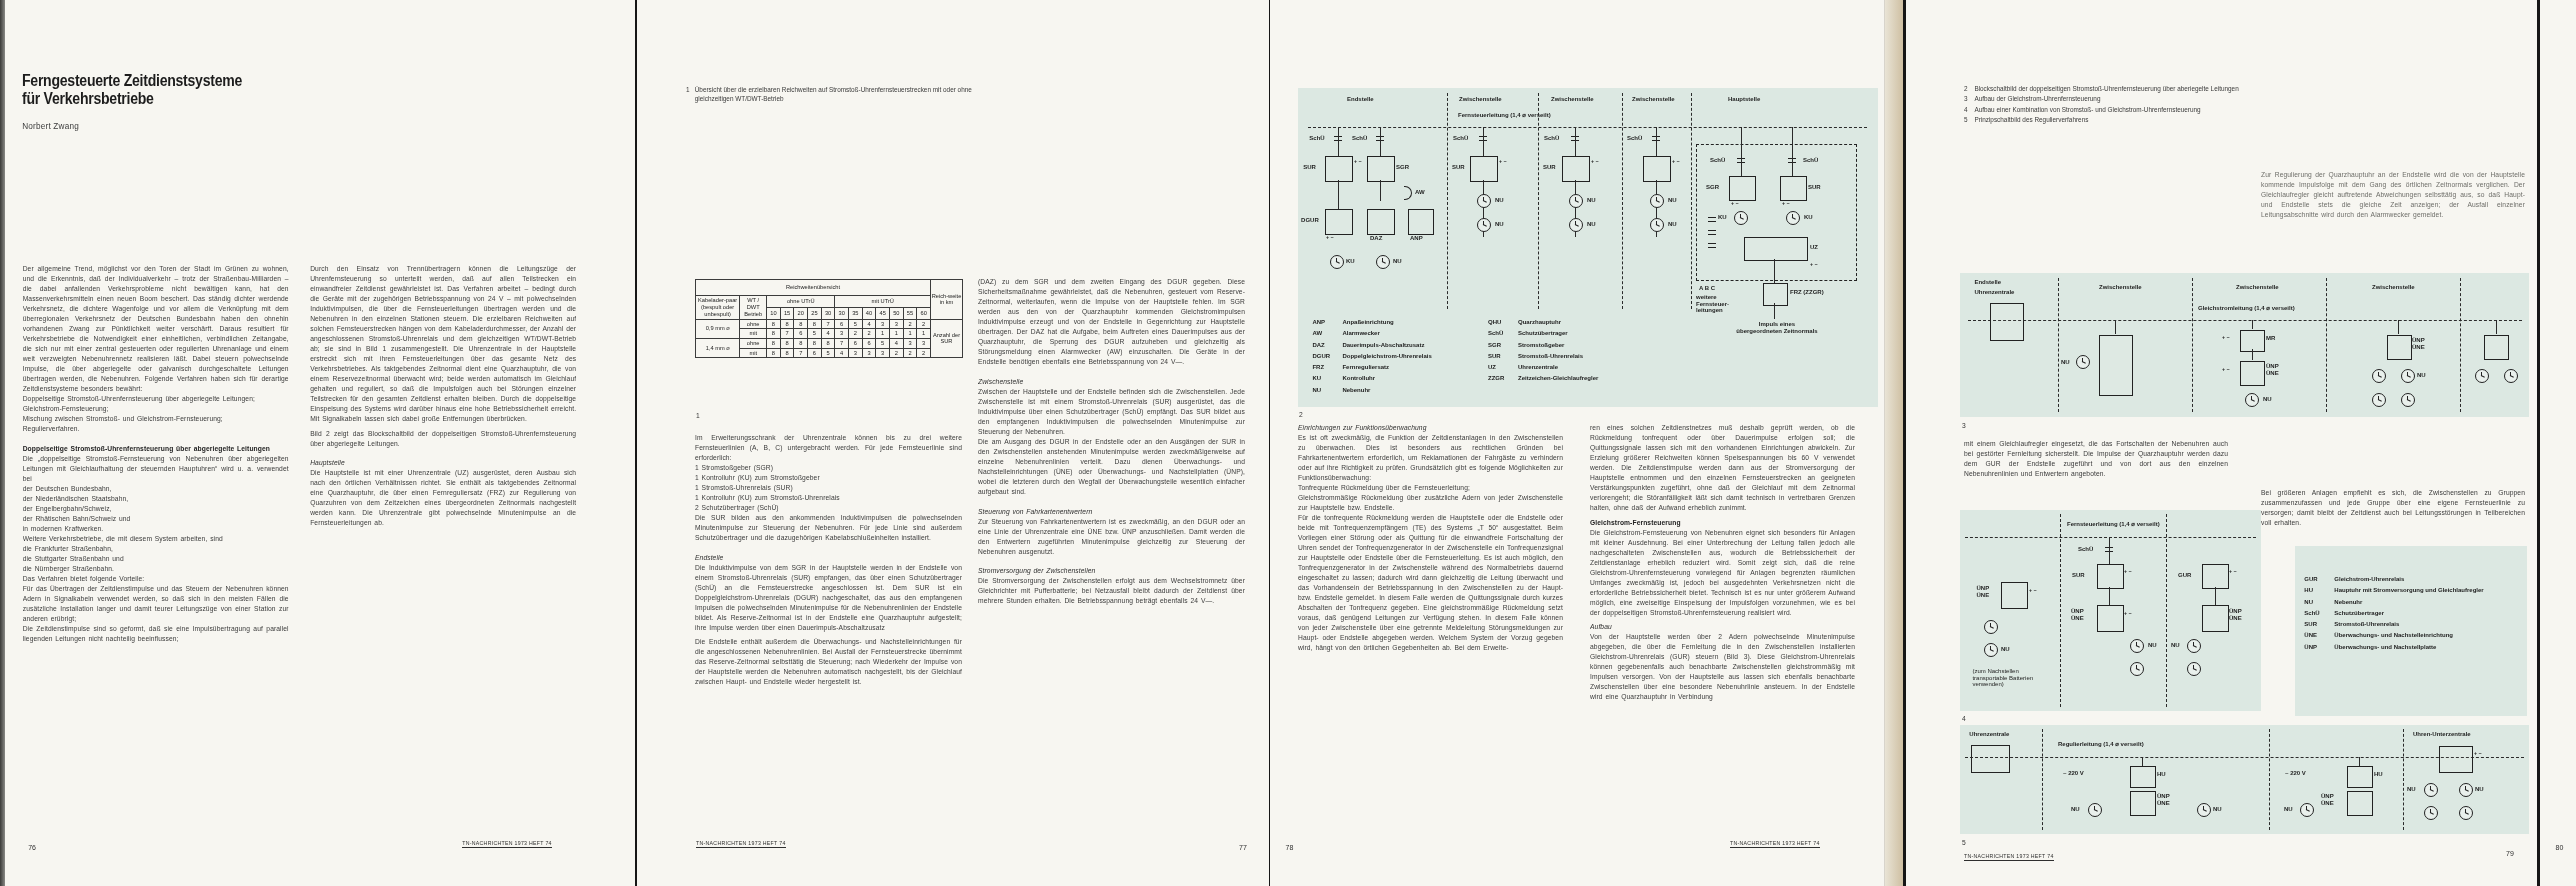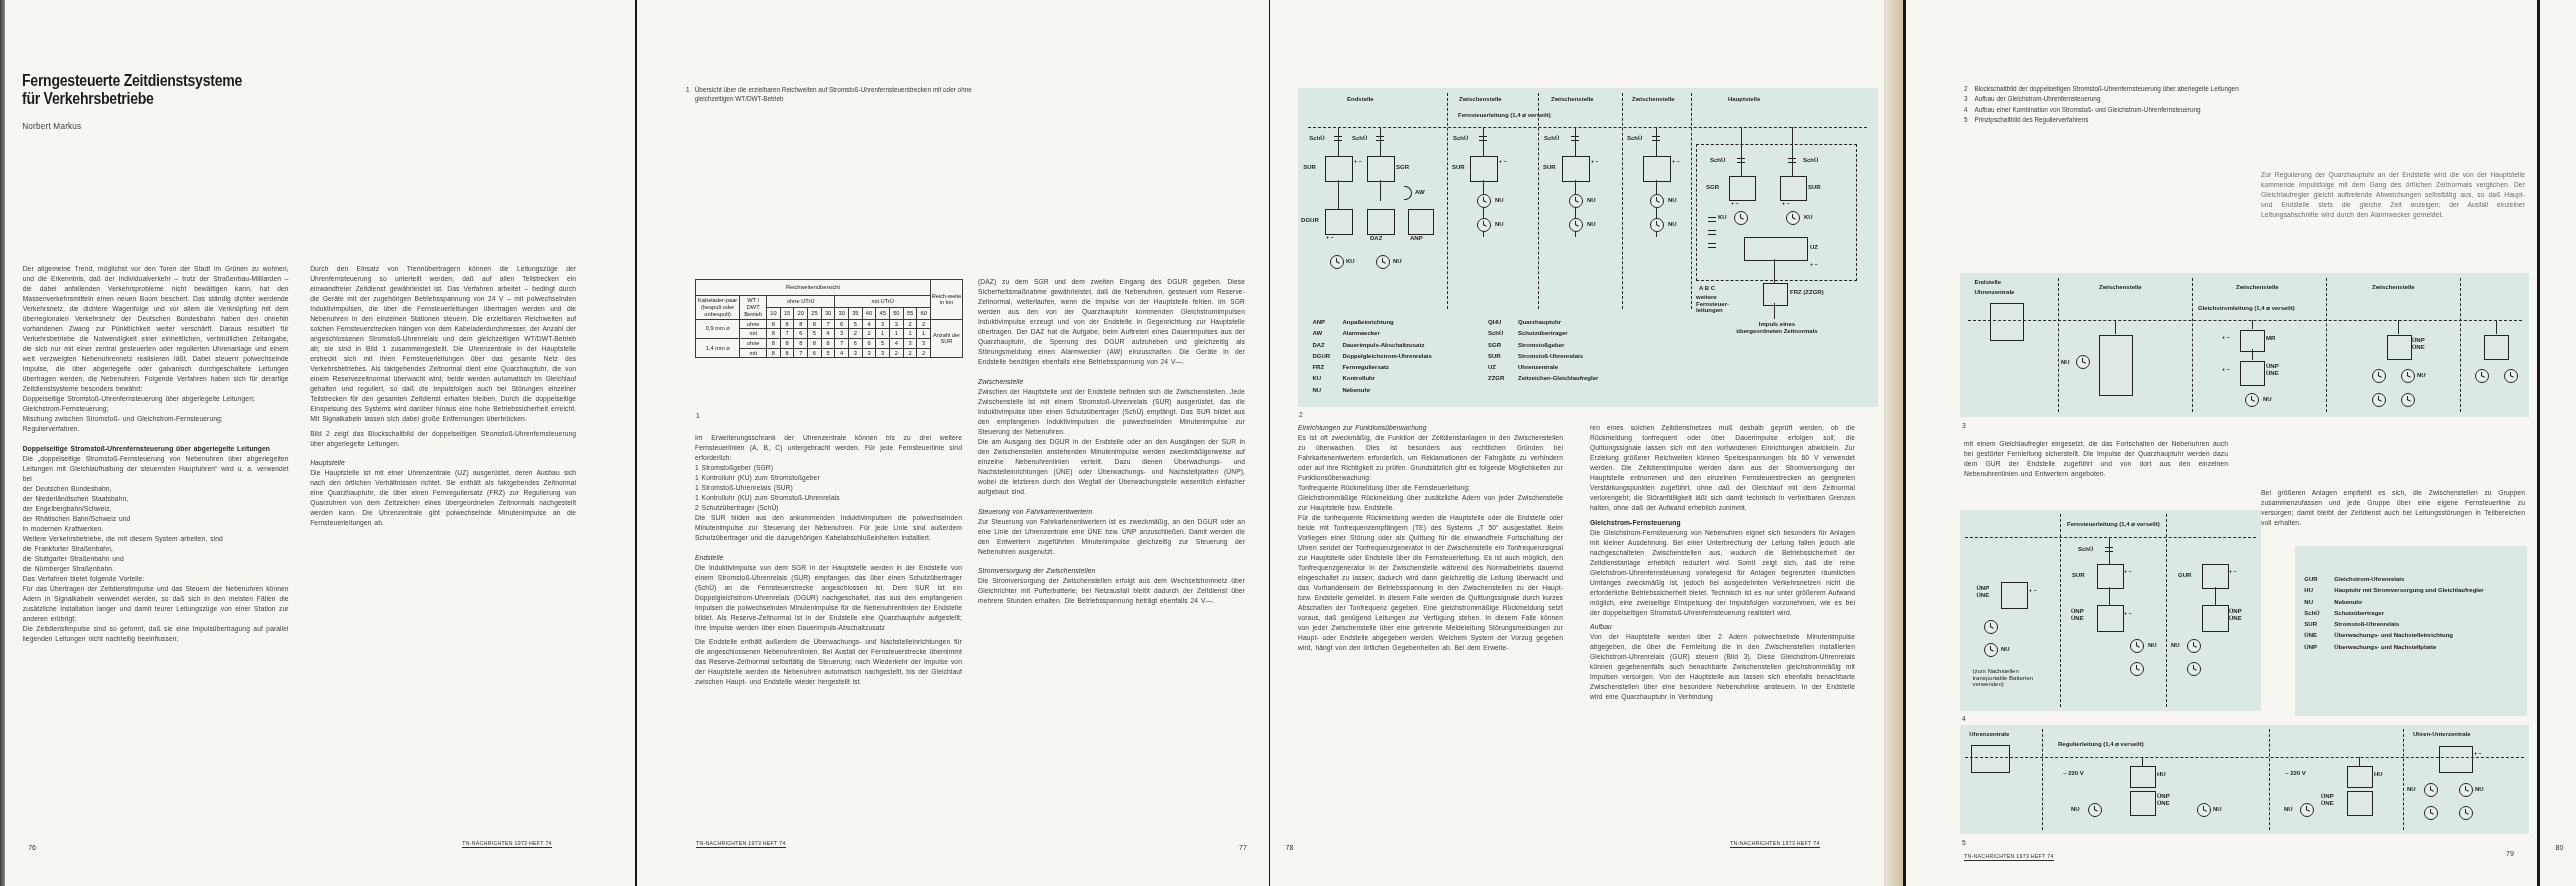--- a/index.html
+++ b/index.html
@@ -66,21 +66,21 @@
 <div class="edge-shade" style="left:0;width:5.2px;"></div>
 <div class="sep" style="left:635px;width:2.1px;"></div>
 <div class="sep" style="left:1268px;width:2.1px;"></div>
 <div class="gutter" style="left:1885px;width:18.5px;background:linear-gradient(90deg,#e9e4d6,#cdbd9f);"></div>
 <div class="sep" style="left:1903px;width:3.1px;"></div>
 <div class="sep" style="left:2537px;width:3.1px;"></div>
 
 <div class="page" style="left:5.2px;width:630px;">
   <div class="doc-title" style="left:16.5px;top:72px;">Ferngesteuerte Zeitdienstsysteme</div>
   <div class="doc-title" style="left:16.5px;top:90px;">für Verkehrsbetriebe</div>
-  <div class="author" style="left:17px;top:122px;">Norbert Markus</div>
+  <div class="author" style="left:17px;top:122px;">Norbert Zwang</div>
 
   <div class="col" style="left:17.5px;top:264px;width:266px;height:590px;">
     <div class="para">Der allgemeine Trend, möglichst vor den Toren der Stadt im Grünen zu wohnen, und die Erkenntnis, daß der Individualverkehr – trotz der Straßenbau-Milliarden – die dabei anfallenden Verkehrsprobleme nicht bewältigen kann, hat den Massenverkehrsmitteln einen neuen Boom beschert. Das ständig dichter werdende Verkehrsnetz, die dichtere Wagenfolge und vor allem die Verknüpfung mit dem überregionalen Verkehrsnetz der Deutschen Bundesbahn haben den ohnehin vorhandenen Zwang zur Pünktlichkeit weiter verschärft. Daraus resultiert für Verkehrsbetriebe die Notwendigkeit einer einheitlichen, verbindlichen Zeitangabe, die sich nur mit einer zentral gesteuerten oder regulierten Uhrenanlage und einem weit verzweigten Nebenuhrennetz realisieren läßt. Dabei steuern polwechselnde Impulse, die über abgeriegelte oder galvanisch durchgeschaltete Leitungen übertragen werden, die Nebenuhren. Folgende Verfahren haben sich für derartige Zeitdienstsysteme besonders bewährt:</div>
     <div>
 
     <div class="line">Doppelseitige Stromstoß-Uhrenfernsteuerung über abgeriegelte Leitungen;</div>
         <div class="line">Gleichstrom-Fernsteuerung;</div>
         <div class="line">Mischung zwischen Stromstoß- und Gleichstrom-Fernsteuerung;</div>
         <div class="line">Regulierverfahren.</div>
       </div>

